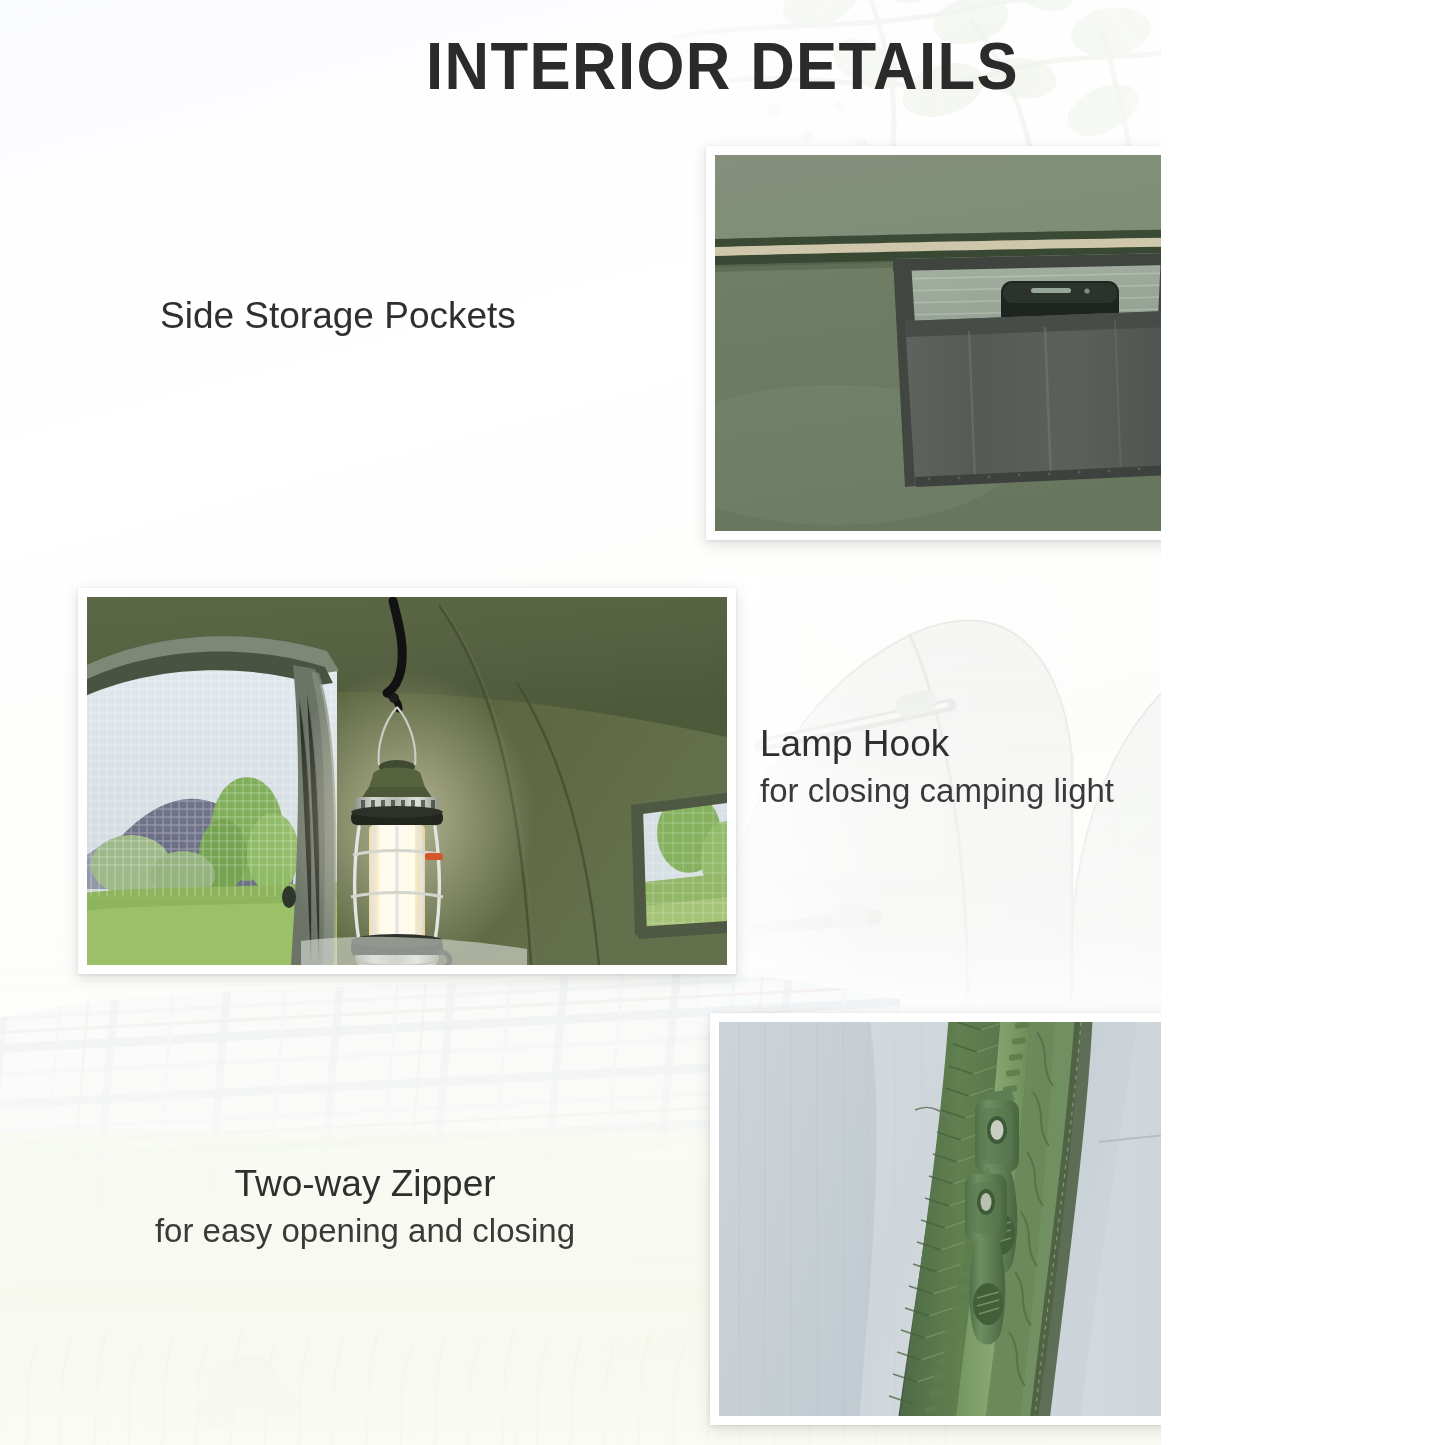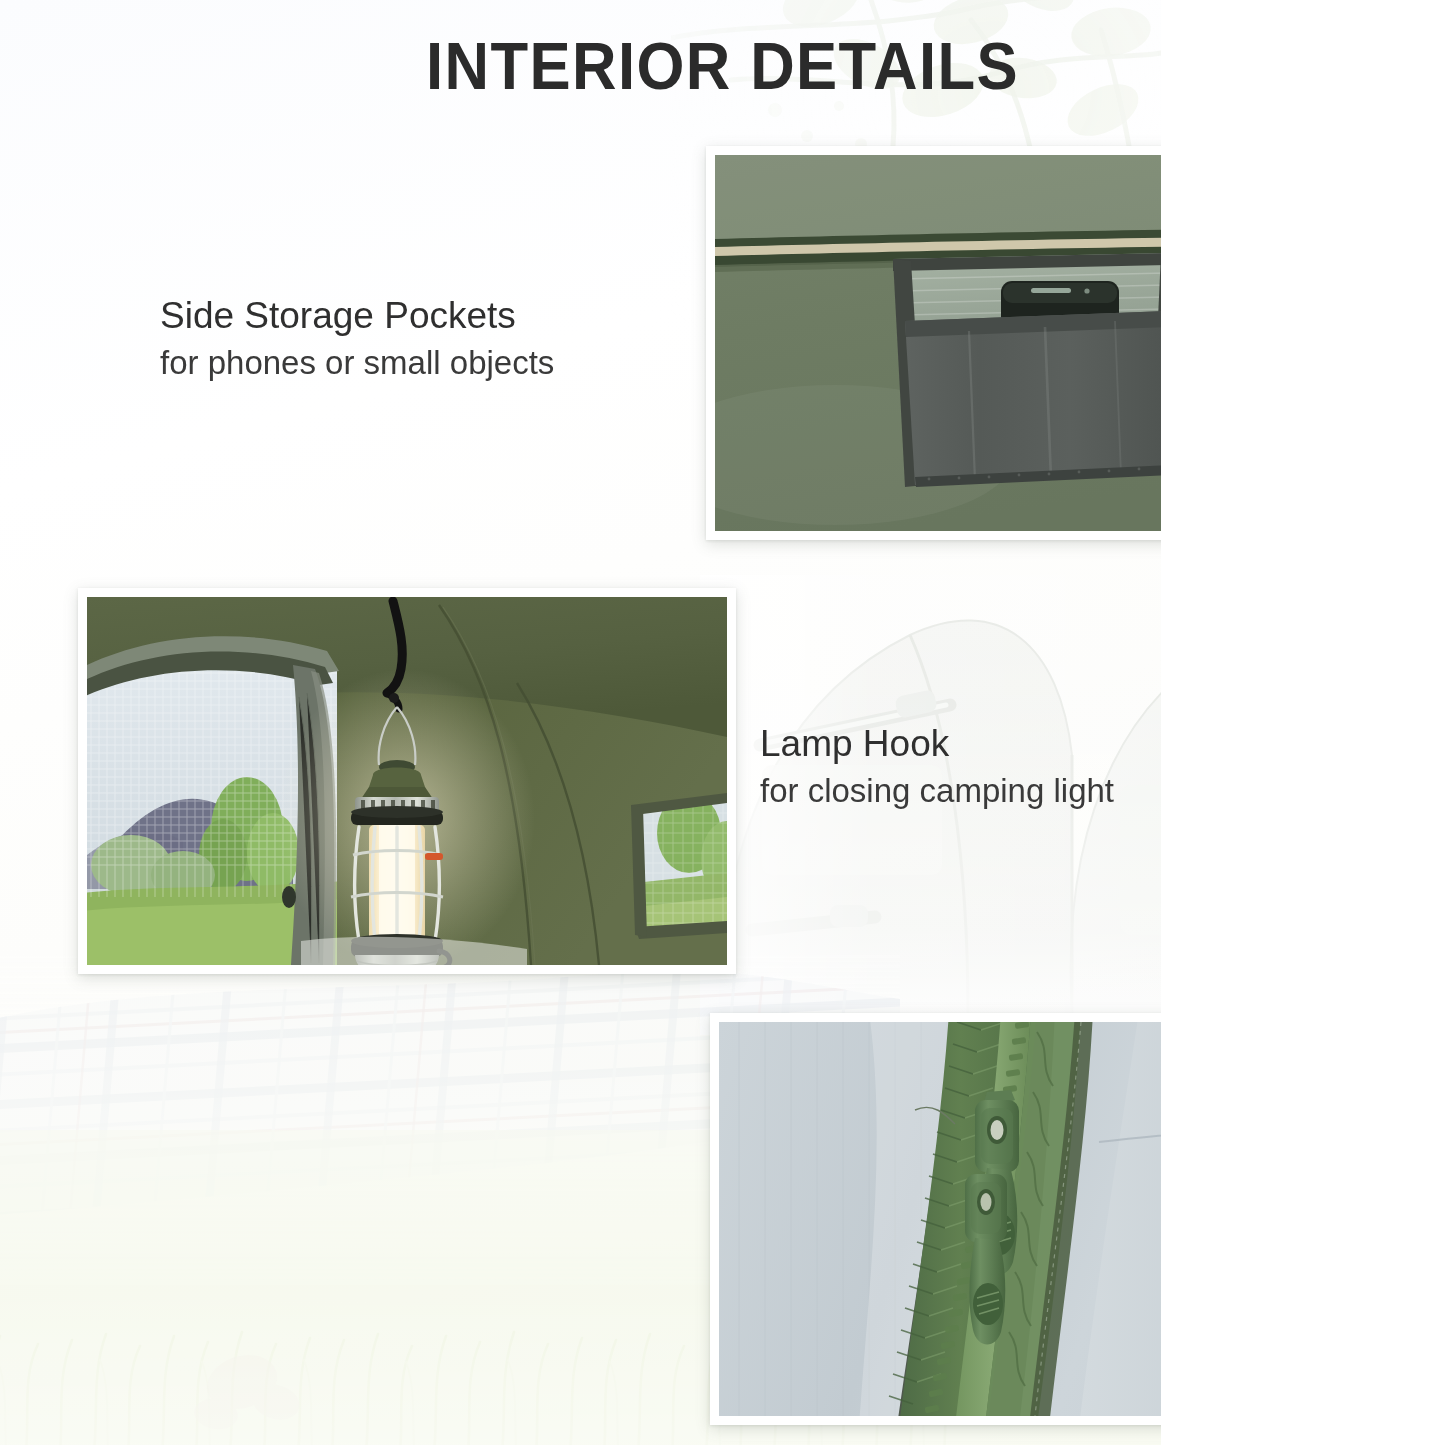--- a/index.html
+++ b/index.html
@@ -705,22 +705,25 @@
               <path d="M258,276 L280,270 M258,284 L280,278 M260,292 L280,286"></path>
             </g>
           </g>
         </g>
       </svg>
     </div>
   </div>
 
   <div class="label" id="label-pocket">
     <div class="h">Side Storage Pockets</div>
-    <div class="s">for phones or small objects</div>
   </div>
 
   <div class="label" id="label-lamp">
     <div class="h">Lamp Hook</div>
     <div class="s">for closing camping light</div>
   </div>
 
+  <div class="label" id="label-zipper">
+    <div class="h">Two-way Zipper</div>
+    <div class="s">for easy opening and closing</div>
+  </div>
 
 </div>
 
 </body></html>

